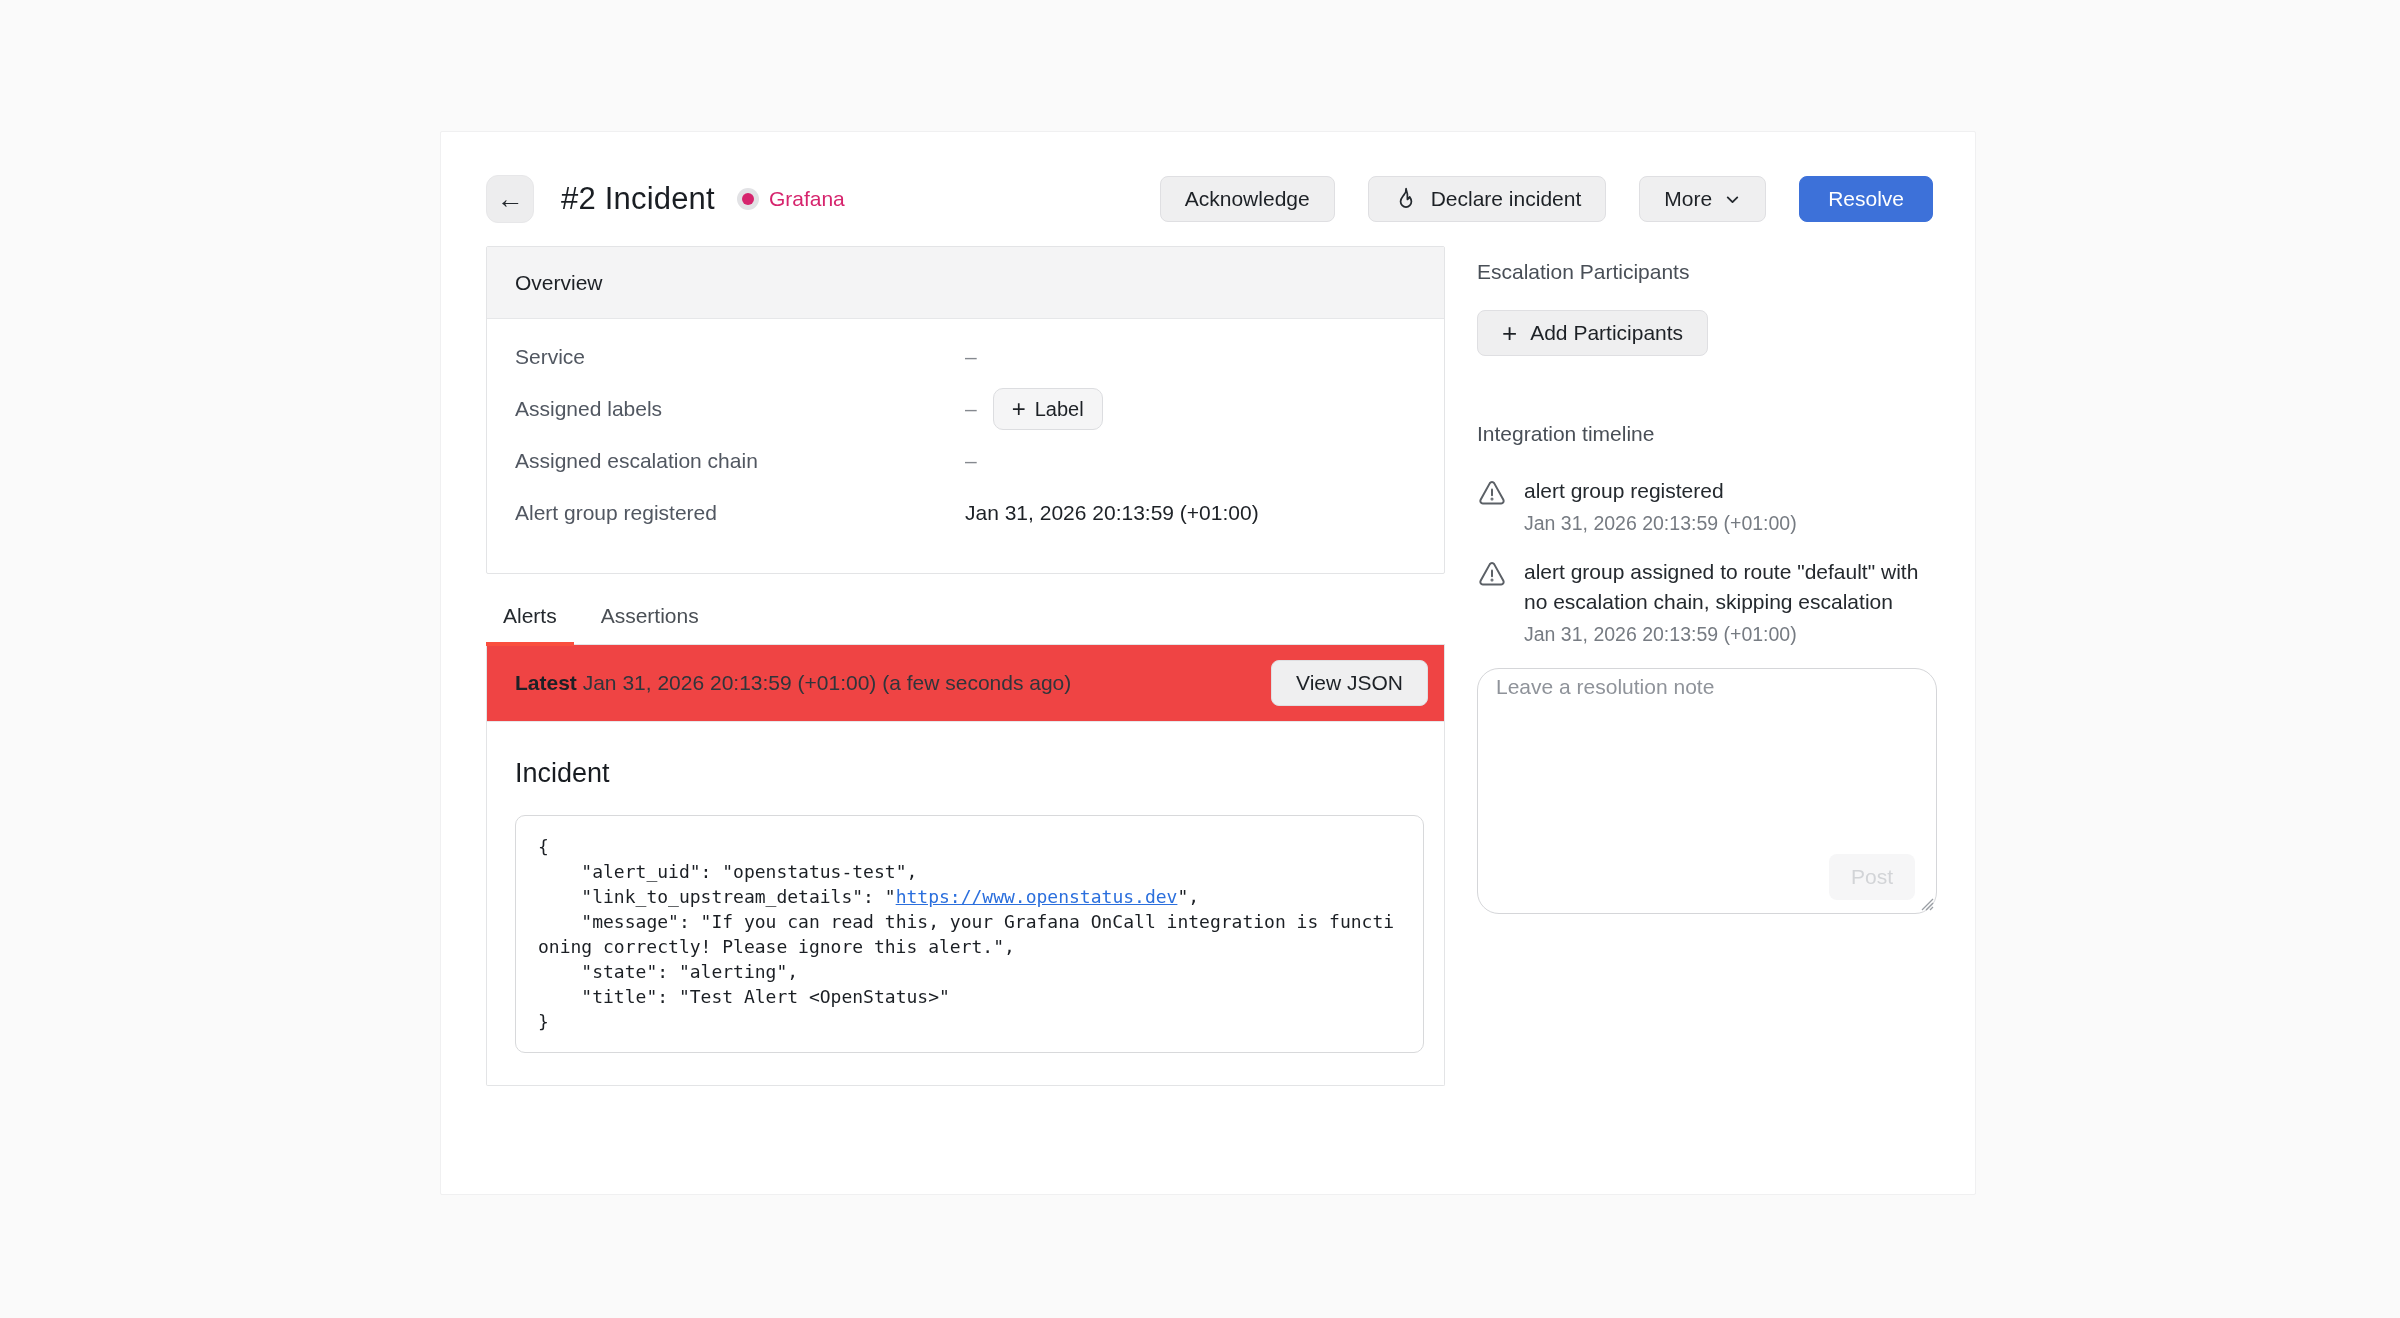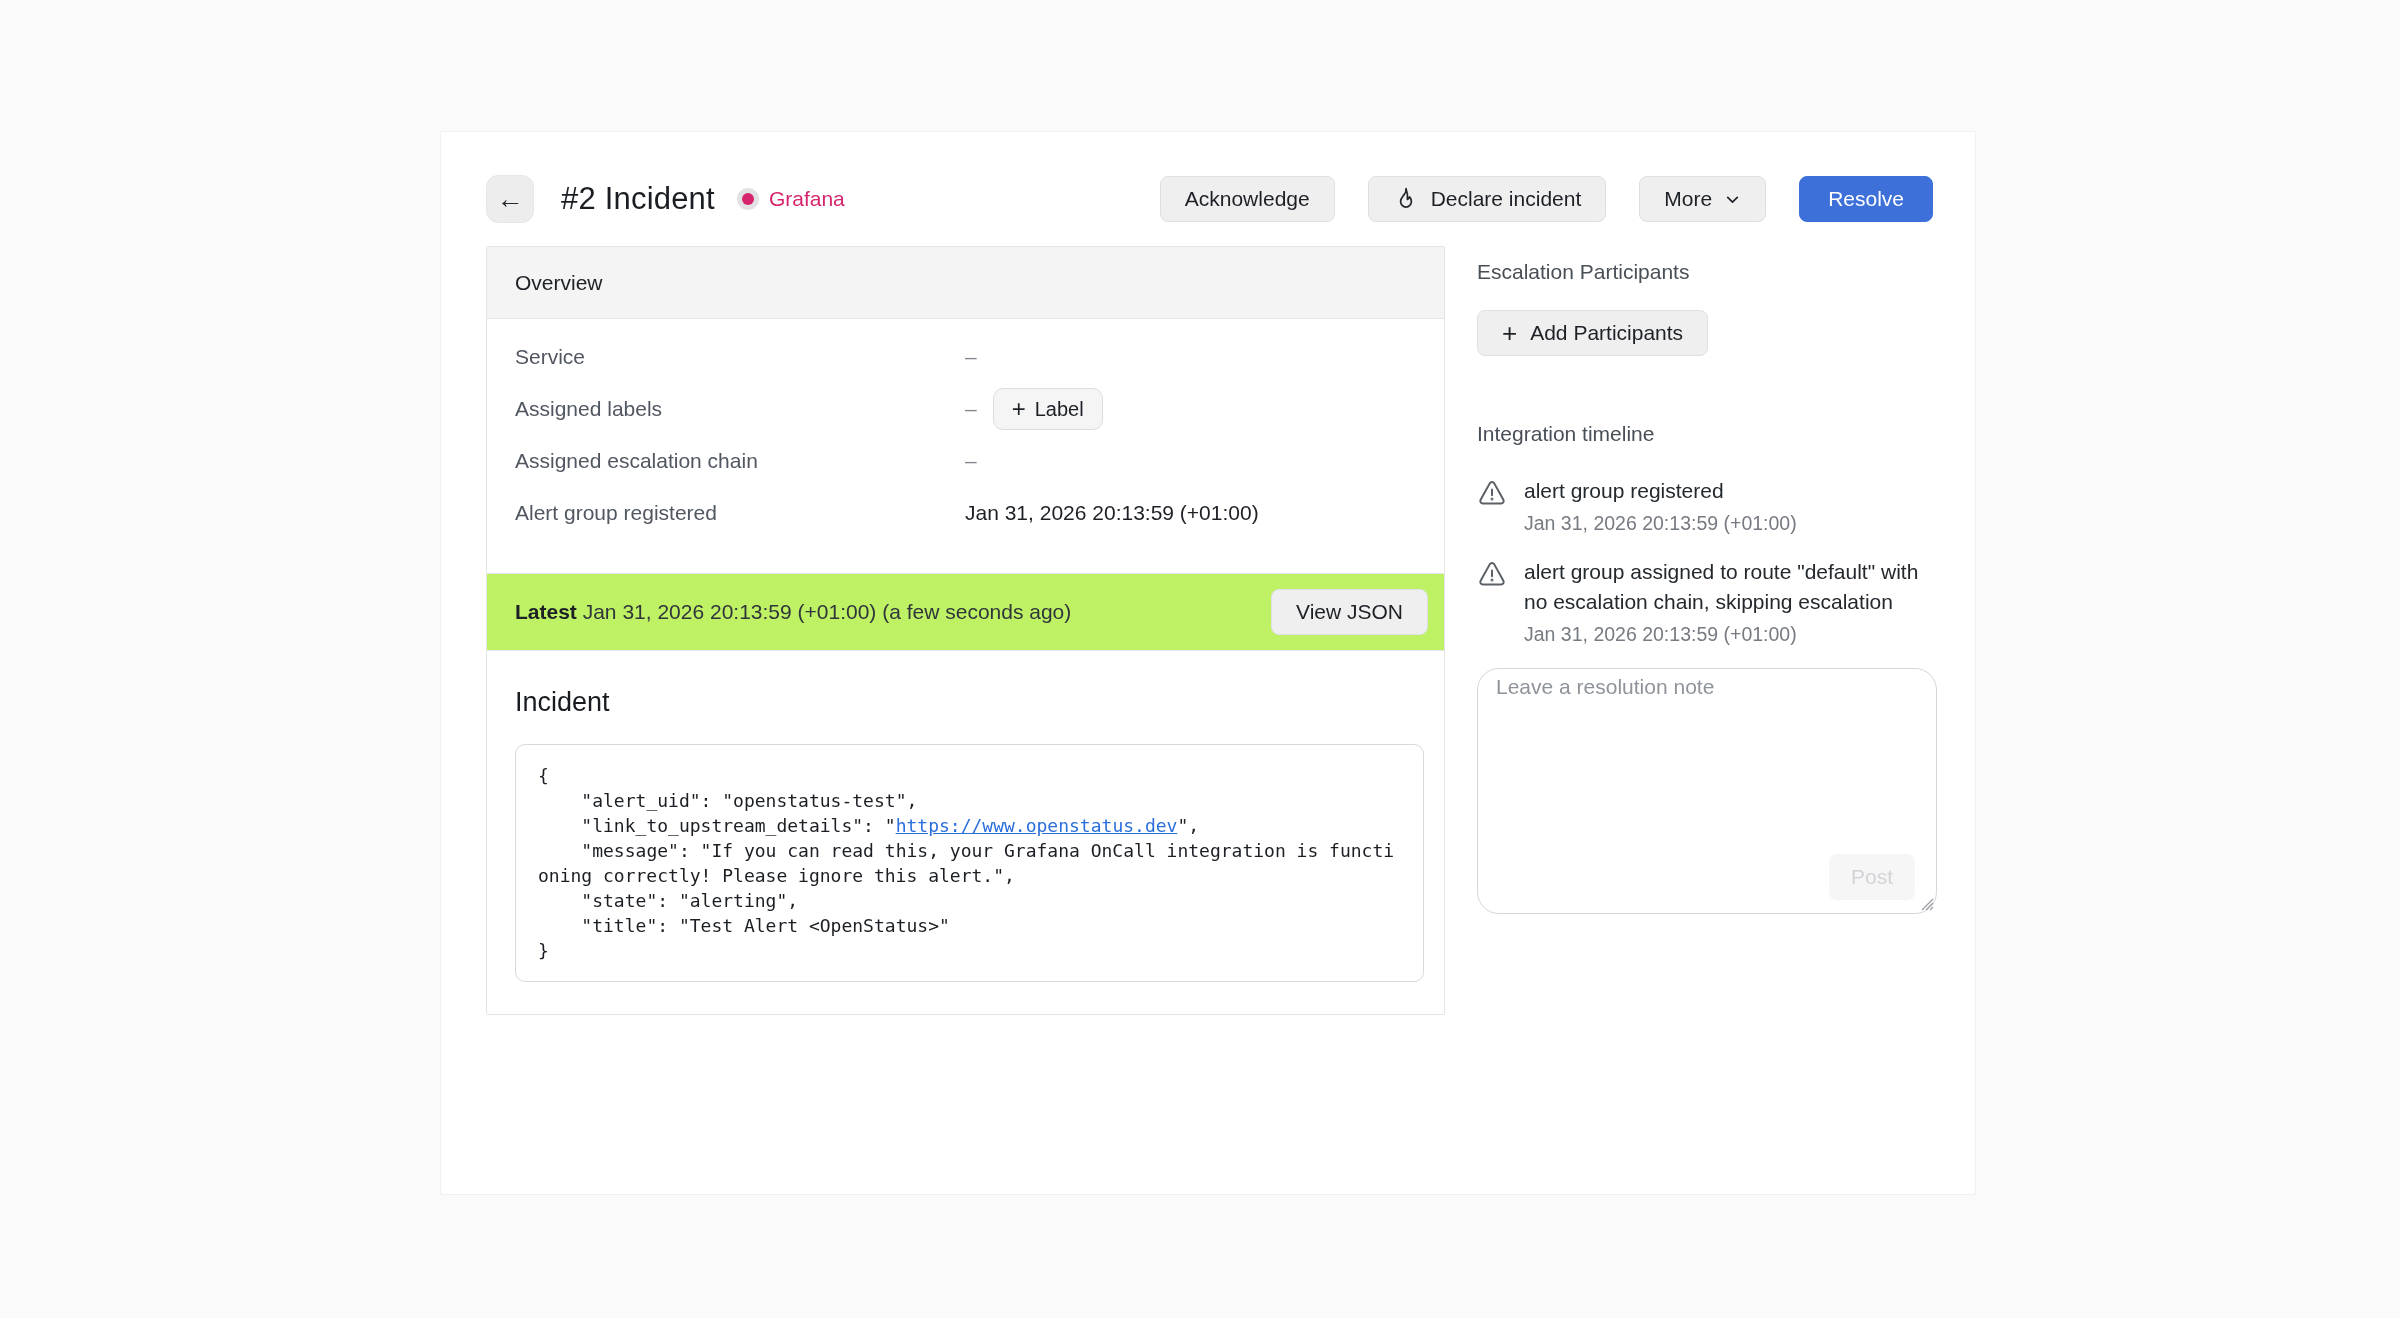--- a/index.html
+++ b/index.html
@@ -74,21 +74,21 @@
   
   .tabs{display:flex;margin-top:30px;border-bottom:1px solid #e3e4e6;}
   .tab{position:relative;padding:0 17px 16px;font-size:21px;color:#24292e;cursor:pointer;margin-right:10px;}
   .tab.inactive{color:#4a4f55;}
   .tab.active::after{
     content:"";position:absolute;left:0;right:0;bottom:-2px;height:4px;background:#fa4e3e;
   }
   
   .box2{border:1px solid #e3e4e6;border-top:none;border-radius:0 0 2px 2px;box-sizing:border-box;}
   .latest-bar{
-    background:#bef264;border-bottom:1px solid #e7e8ea;height:76px;
+    background:#ef4444;border-bottom:1px solid #e7e8ea;height:76px;
     display:flex;align-items:center;justify-content:space-between;padding:0 16px 0 28px;
   }
   .latest-text{font-size:21px;color:#30353b;}
   .latest-text b{color:#1d2126;font-weight:700;}
   .incident{padding:36px 20px 32px 28px;}
   .incident-title{font-size:27px;font-weight:500;color:#181c21;}
   .code-box{
     margin-top:26px;border:1px solid #d8d9db;border-radius:10px;
     padding:18px 22px;box-sizing:border-box;
     font-family:"DejaVu Sans Mono", monospace;
@@ -190,20 +190,24 @@
             <div class="row-label">Assigned escalation chain</div>
             <div class="row-value dash">–</div>
           </div>
           <div class="row">
             <div class="row-label">Alert group registered</div>
             <div class="row-value">Jan 31, 2026 20:13:59 (+01:00)</div>
           </div>
         </div>
       </div>
 
+      <div class="tabs">
+        <div class="tab active">Alerts</div>
+        <div class="tab inactive">Assertions</div>
+      </div>
 
       <div class="box2">
         <div class="latest-bar">
           <div class="latest-text">
             <b>Latest</b><span> Jan 31, 2026 20:13:59 (+01:00) (a few seconds ago)</span>
           </div>
           <button class="btn">
             <span>View JSON</span>
           </button>
         </div>

